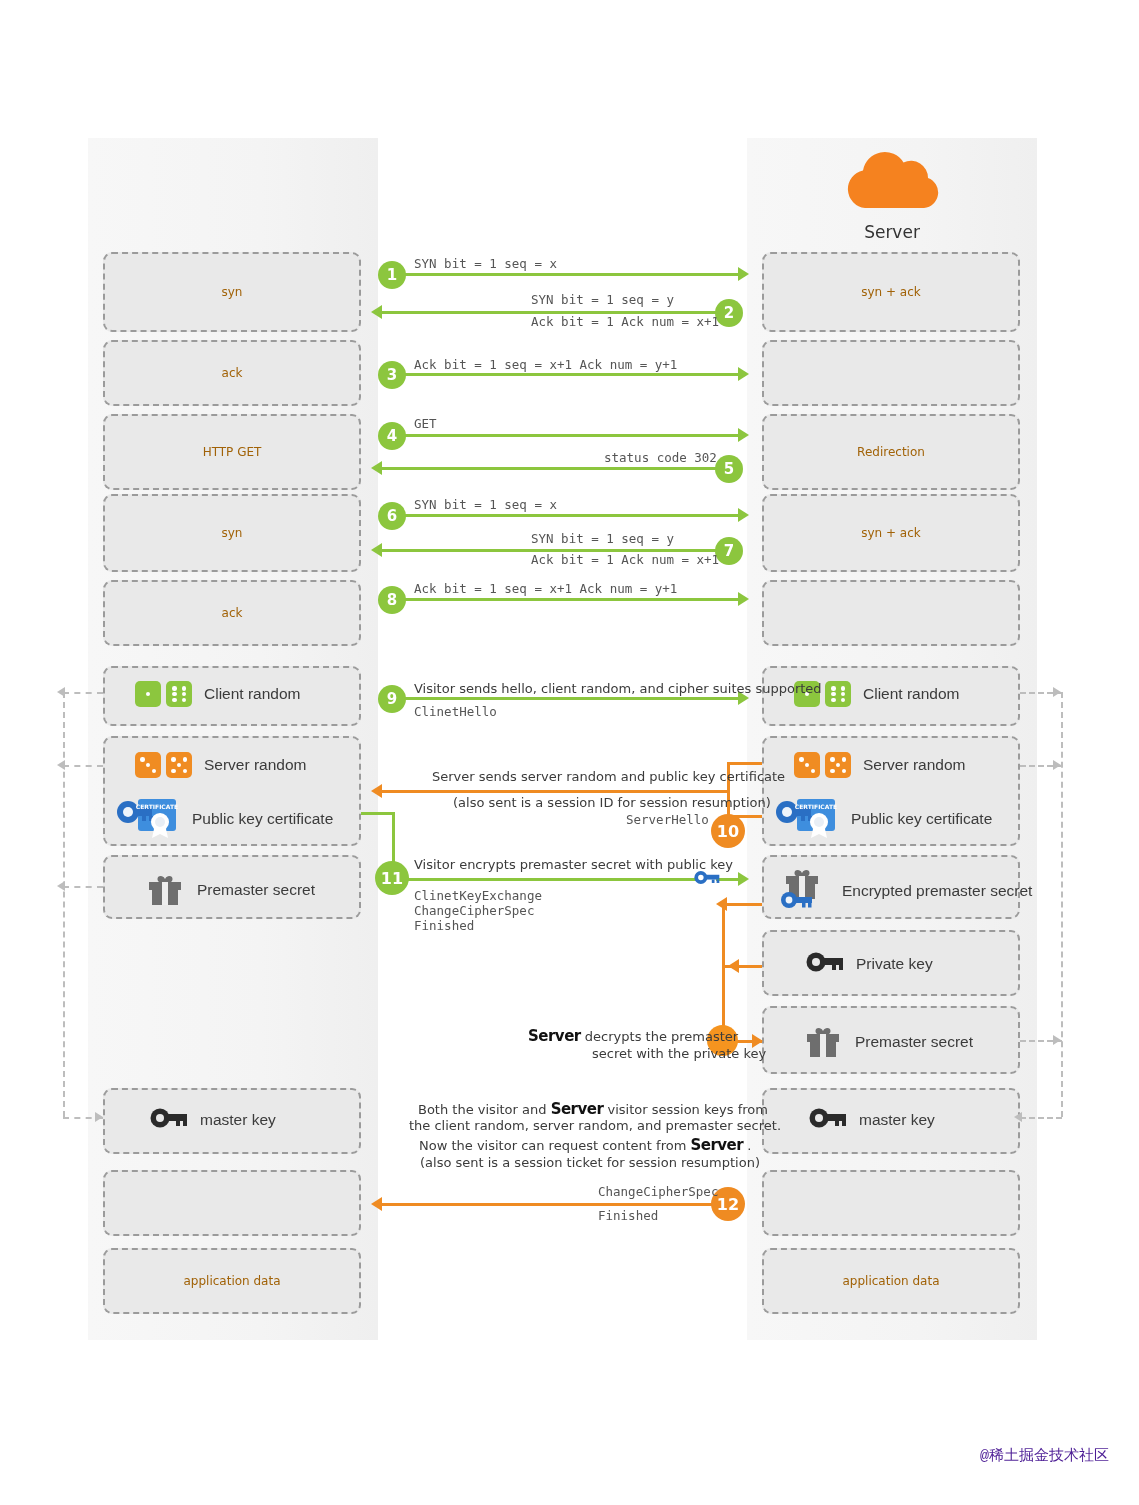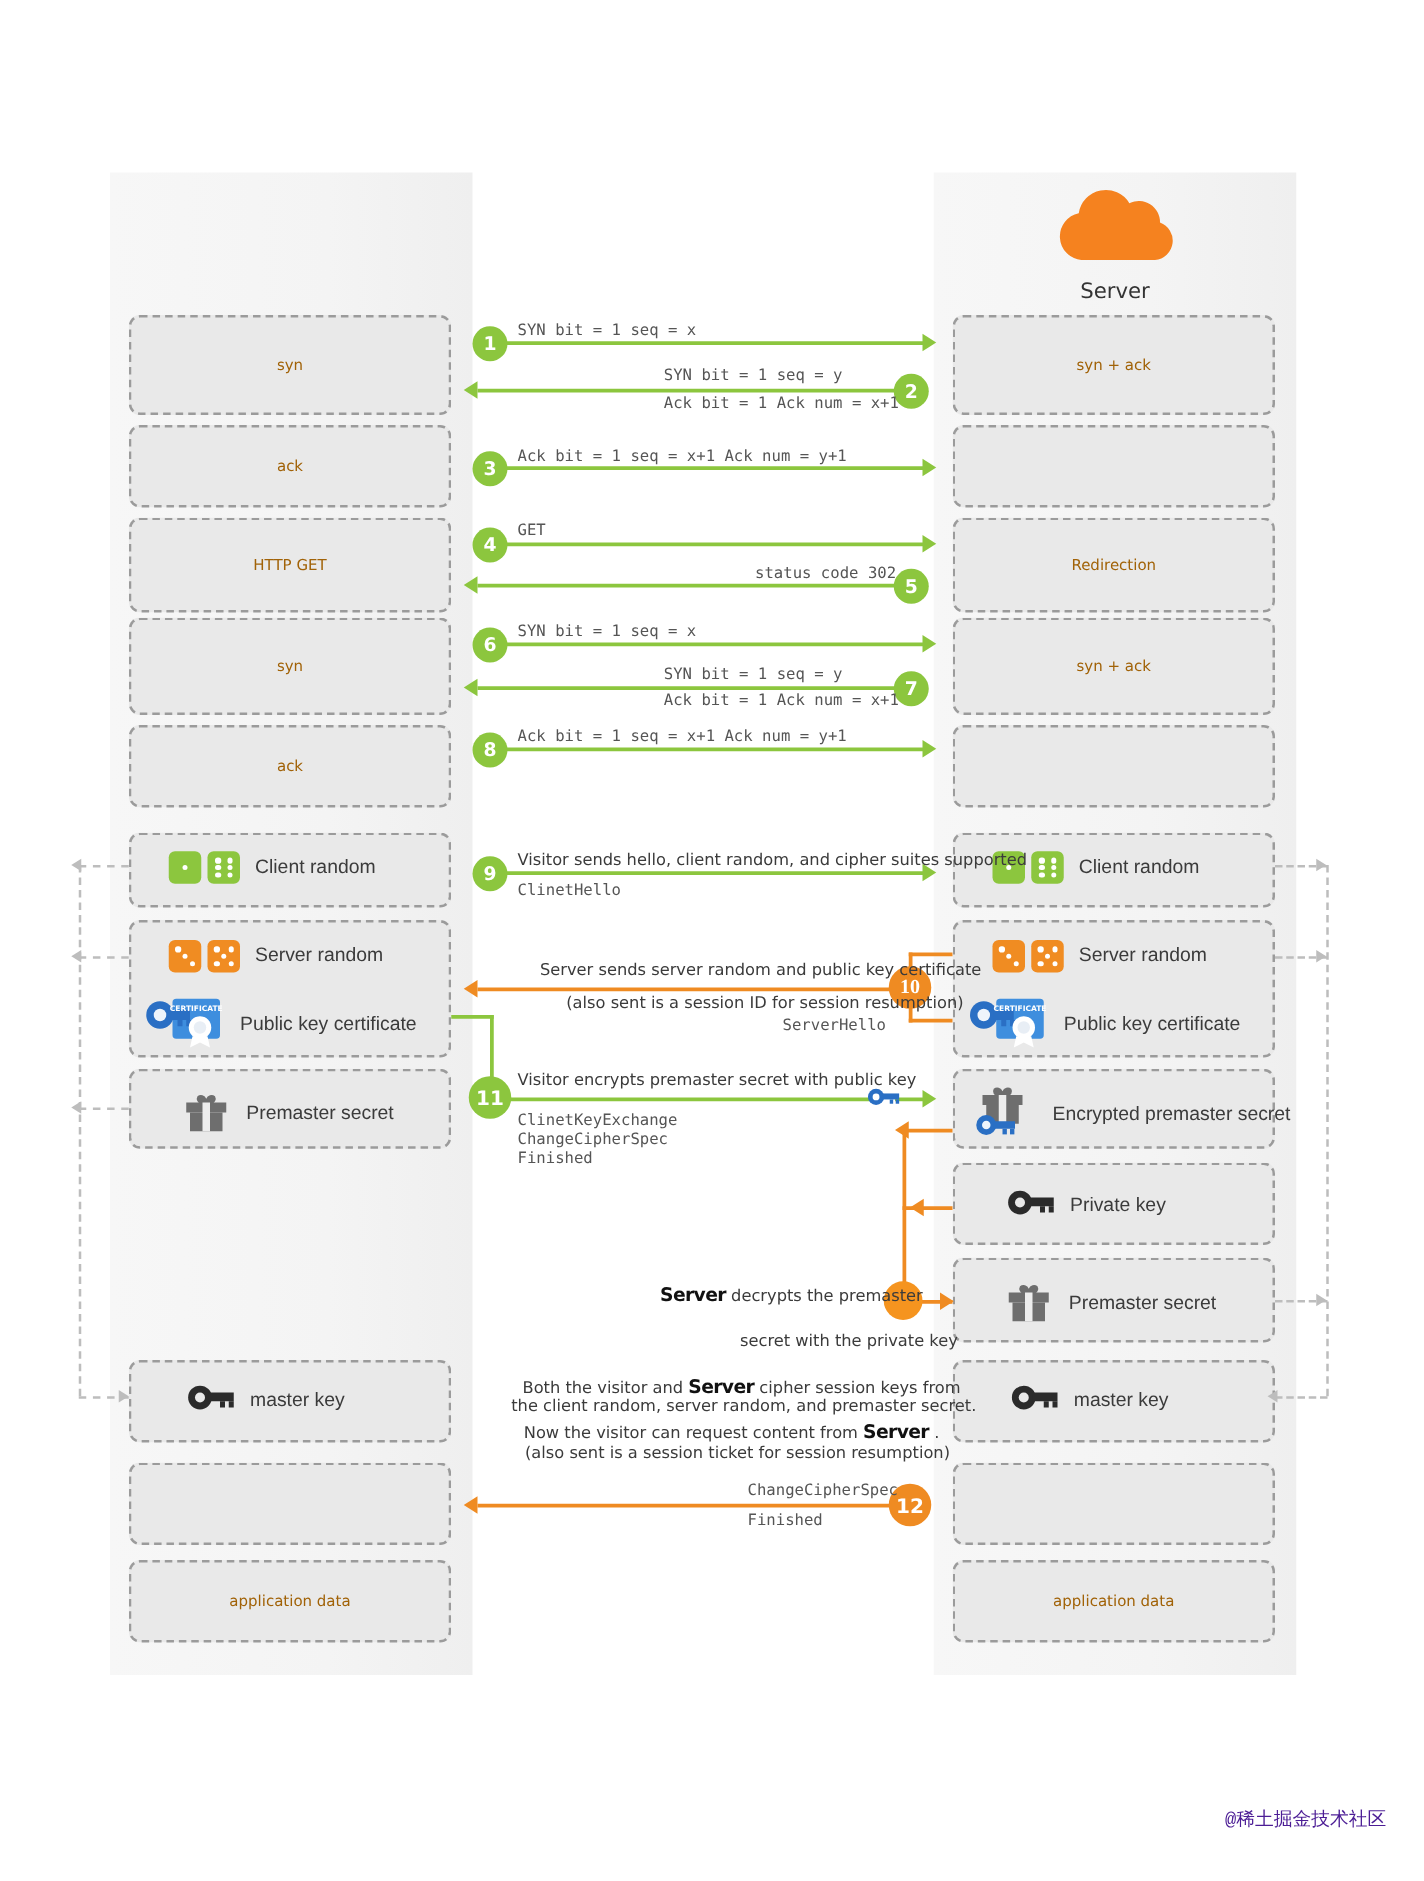--- a/index.html
+++ b/index.html
@@ -397,21 +397,21 @@
   <div class="arrowhead ah-right-g" style="left:738px;top:691px;"></div>
   <div class="step step-g" style="left:378px;top:685px;">9</div>
   <div class="note" style="left:414px;top:681px;">Visitor sends hello, client random, and cipher suites supported</div>
   <div class="mono" style="left:414px;top:704px;">ClinetHello</div>
 
   <div class="hline orange" style="left:382px;top:790px;width:345px;"></div>
   <div class="arrowhead ah-left-o" style="left:371px;top:784px;"></div>
   <div class="vline orange" style="left:727px;top:762px;height:56px;"></div>
   <div class="hline orange" style="left:727px;top:762px;width:35px;"></div>
   <div class="hline orange" style="left:727px;top:815px;width:35px;"></div>
-  <div class="step step-o step-big" style="left:711px;top:773px;font-family:Liberation Serif, serif;">10</div>
+  <div class="step step-o step-big" style="left:711px;top:814px;">10</div>
   <div class="note" style="left:432px;top:769px;">Server sends server random and public key certificate</div>
   <div class="note" style="left:453px;top:795px;">(also sent is a session ID for session resumption)</div>
   <div class="mono" style="left:626px;top:812px;">ServerHello</div>
 
   <div class="hline green" style="left:394px;top:878px;width:305px;"></div>
   <div class="hline green" style="left:716px;top:878px;width:24px;"></div>
   <div class="arrowhead ah-right-g" style="left:738px;top:872px;"></div>
   <div class="vline green" style="left:392px;top:812px;height:68px;"></div>
   <div class="hline green" style="left:361px;top:812px;width:34px;"></div>
   <div style="position:absolute;left:694px;top:869px;">
@@ -433,24 +433,24 @@
   <div class="hline orange" style="left:722px;top:903px;width:40px;"></div>
   <div class="arrowhead ah-left-o" style="left:716px;top:897px;"></div>
   <div class="hline orange" style="left:722px;top:965px;width:40px;"></div>
   <div class="arrowhead ah-left-o" style="left:728px;top:959px;"></div>
   <div class="hline orange" style="left:736px;top:1040px;width:26px;"></div>
   <div class="arrowhead ah-right-o" style="left:752px;top:1034px;"></div>
   <div style="position:absolute;left:707px;top:1025px;width:31px;height:31px;border-radius:50%;background:#f5941f;"></div>
   <div class="note note-c" style="left:528px;top:1027px;">
     <span class="srv-word">Server</span><span> decrypts the premaster</span>
   </div>
-  <div class="note" style="left:592px;top:1046px;margin-top:20px;">secret with the private key</div>
+  <div class="note" style="left:592px;top:1046px;">secret with the private key</div>
 
   <div class="note" style="left:418px;top:1100px;">
-    <span>Both the visitor and </span><span class="srv-word">Server</span><span>  cipher session keys from</span>
+    <span>Both the visitor and </span><span class="srv-word">Server</span><span>  visitor session keys from</span>
   </div>
   <div class="note" style="left:409px;top:1118px;">the client random, server random, and premaster secret.</div>
   <div class="note" style="left:419px;top:1136px;">
     <span>Now the visitor can request content from </span><span class="srv-word">Server</span><span> .</span>
   </div>
   <div class="note" style="left:420px;top:1155px;">(also sent is a session ticket for session resumption)</div>
 
   <div class="hline orange" style="left:382px;top:1203px;width:358px;"></div>
   <div class="arrowhead ah-left-o" style="left:371px;top:1197px;"></div>
   <div class="step step-o step-big" style="left:711px;top:1187px;">12</div>

